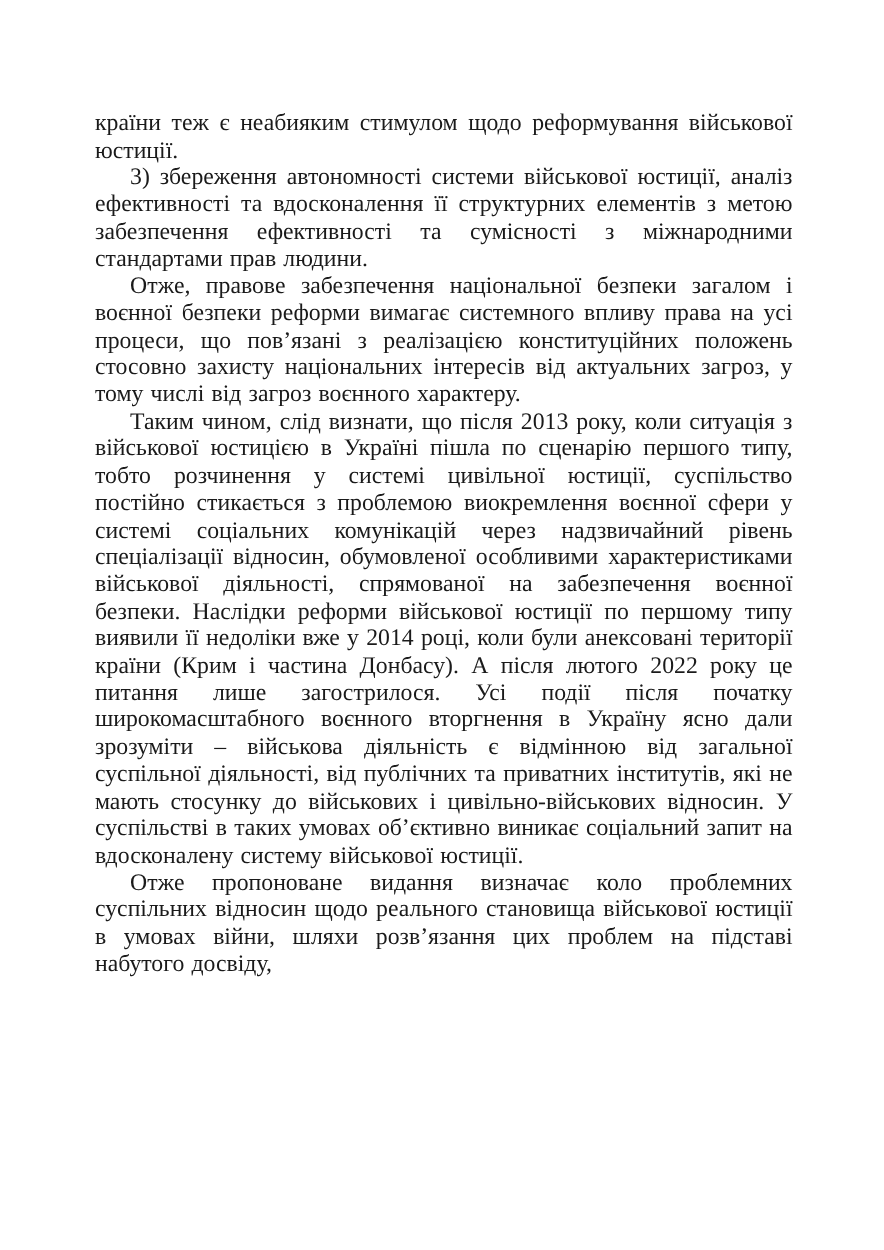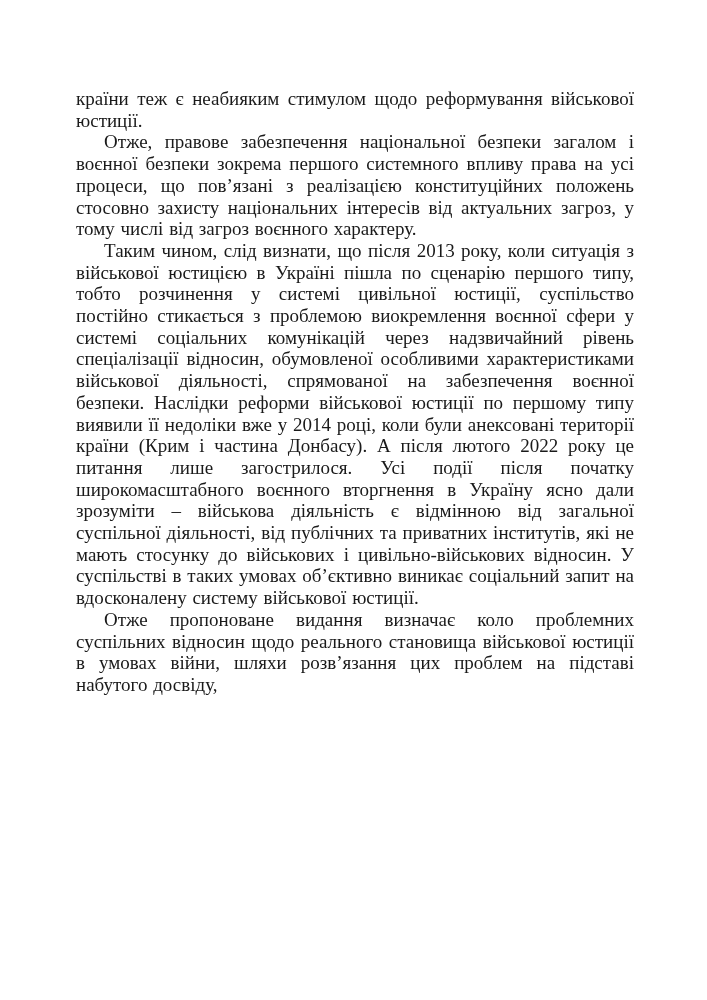--- a/index.html
+++ b/index.html
@@ -54,22 +54,23 @@
 
 <div class="page">
 
   <div class="text-block">
 
     <p class="no-indent">країни теж є неабияким стимулом щодо реформування військової юстиції.</p>
 
 
 
 
+    <p>3) збереження автономності системи військової юстиції, аналіз ефективності та вдосконалення її структурних елементів з метою забезпечення ефективності та сумісності з міжнародними стандартами прав людини.</p>
 
-    <p>Отже, правове забезпечення національної безпеки загалом і воєнної безпеки зокрема першого системного впливу права на усі процеси, що пов’язані з реалізацією конституційних положень стосовно захисту національних інтересів від актуальних загроз, у тому числі від загроз воєнного характеру.</p>
+    <p>Отже, правове забезпечення національної безпеки загалом і воєнної безпеки реформи вимагає системного впливу права на усі процеси, що пов’язані з реалізацією конституційних положень стосовно захисту національних інтересів від актуальних загроз, у тому числі від загроз воєнного характеру.</p>
 
     <p>Таким чином, слід визнати, що після 2013 року, коли ситуація з військової юстицією в Україні пішла по сценарію першого типу, тобто розчинення у системі цивільної юстиції, суспільство постійно стикається з проблемою виокремлення воєнної сфери у системі соціальних комунікацій через надзвичайний рівень спеціалізації відносин, обумовленої особливими характеристиками військової діяльності, спрямованої на забезпечення воєнної безпеки. Наслідки реформи військової юстиції по першому типу виявили її недоліки вже у 2014 році, коли були анексовані території країни (Крим і частина Донбасу). А після лютого 2022 року це питання лише загострилося. Усі події після початку широкомасштабного воєнного вторгнення в Україну ясно дали зрозуміти – військова діяльність є відмінною від загальної суспільної діяльності, від публічних та приватних інститутів, які не мають стосунку до військових і цивільно-військових відносин. У суспільстві в таких умовах об’єктивно виникає соціальний запит на вдосконалену систему військової юстиції.</p>
 
     <p>Отже пропоноване видання визначає коло проблемних суспільних відносин щодо реального становища військової юстиції в умовах війни, шляхи розв’язання цих проблем на підставі набутого досвіду,</p>
 
   </div>
 
   <div class="page-number">6</div>
 
 </div>

